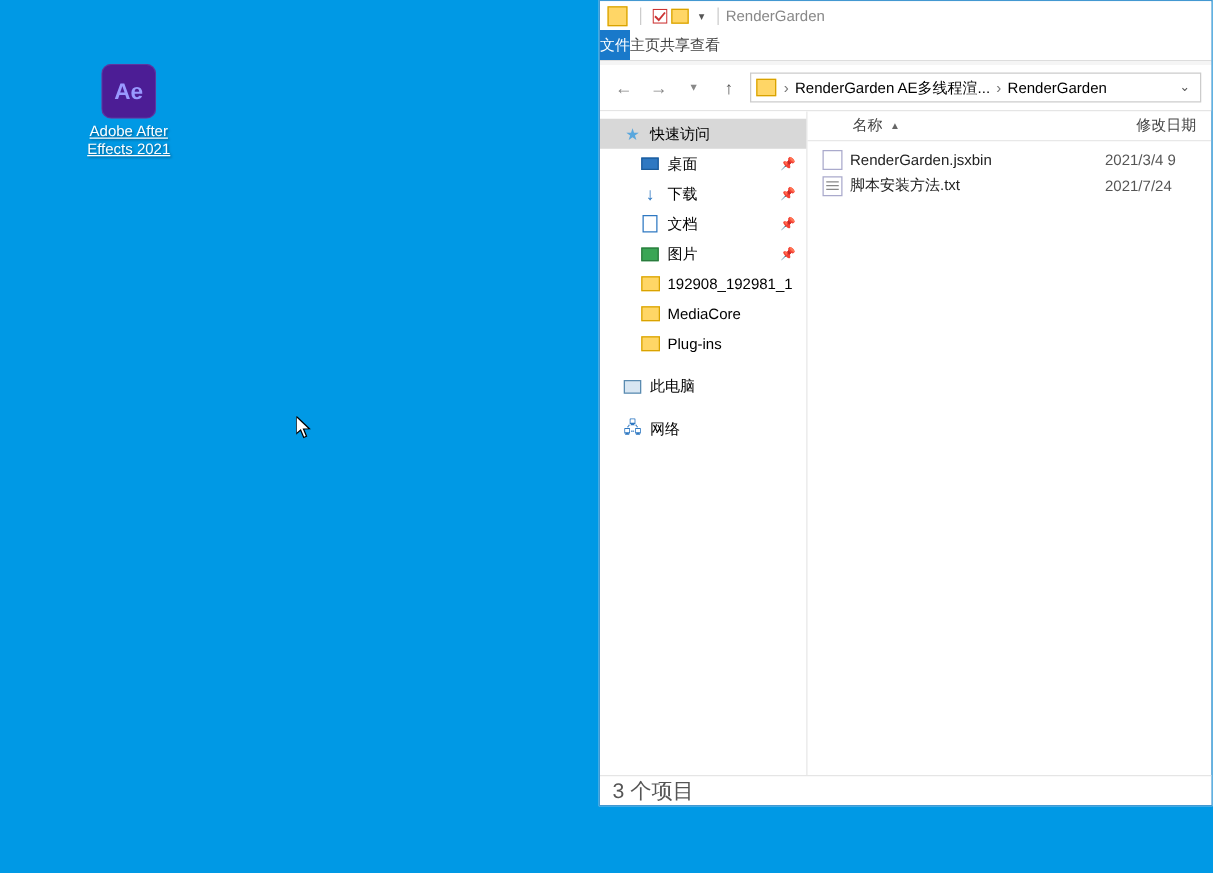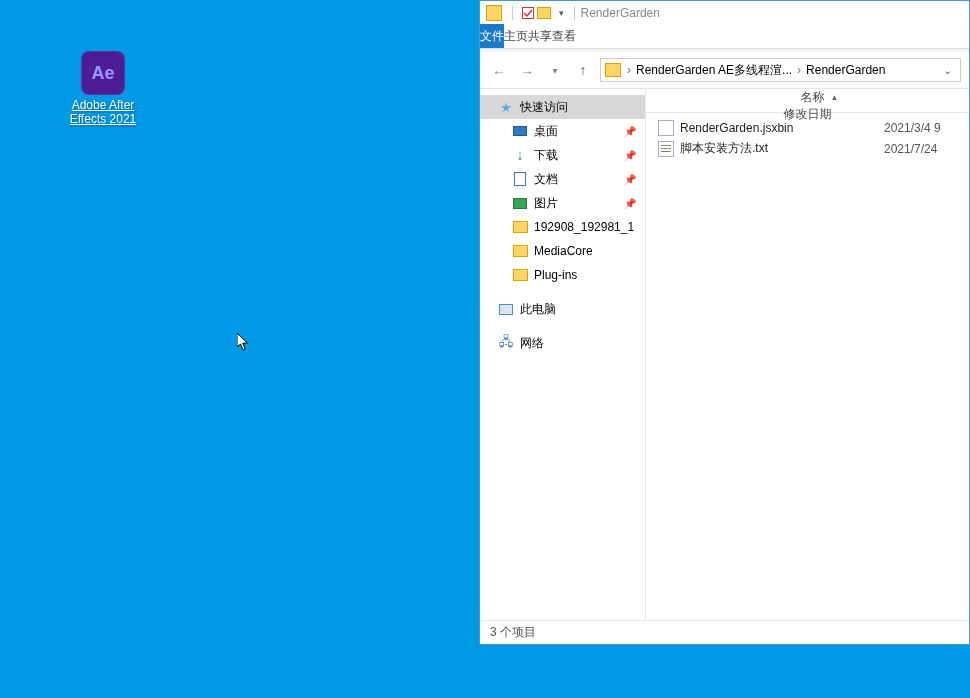--- a/index.html
+++ b/index.html
@@ -39,32 +39,32 @@
 .body { flex: 1; display: flex; overflow: hidden; }
 .sidebar { width: 166px; background: #fff; border-right: 1px solid #e8e8e8; padding-top: 6px; font-size: 12px; }
 .sidebar .item { display: flex; align-items: center; padding: 3px 8px 3px 18px; cursor: pointer; height: 24px; }
 .sidebar .item.selected { background: #d8d8d8; }
 .sidebar .item .pin { margin-left: auto; color: #888; font-size: 10px; }
 .sidebar .item .si-icon { width: 16px; height: 16px; margin-right: 6px; display: flex; align-items: center; justify-content: center; }
 .sidebar .sub { padding-left: 32px; }
 .sidebar .spacer { height: 10px; }
 
 .content { flex: 1; display: flex; flex-direction: column; }
-.col-head { display: flex; height: 24px; border-bottom: 1px solid #e8e8e8; font-size: 12px; color: #444; align-items: center; flex-direction: column; }
+.col-head { display: flex; height: 24px; border-bottom: 1px solid #e8e8e8; font-size: 12px; color: #444; align-items: center; }
 .col-head .col { padding: 0 12px; display: flex; align-items: center; }
 .col-head .col.name { flex: 1; padding-left: 36px; }
 .col-head .sort { font-size: 8px; margin-left: 6px; color: #666; }
 .filelist { flex: 1; padding-top: 4px; }
 .file-row { display: flex; align-items: center; height: 21px; font-size: 12px; cursor: pointer; }
 .file-row .fi-icon { width: 16px; height: 16px; margin: 0 6px 0 12px; border: 1px solid #aac; background: #fff; position: relative; }
 .file-row .fi-icon.txt::after { content:""; position:absolute; left:2px; top:3px; right:2px; height:1px; background:#888; box-shadow: 0 3px 0 #888, 0 6px 0 #888; }
 .file-row .fname { flex: 1; color: #222; }
 .file-row .fdate { width: 85px; color: #555; text-align: left; }
 
-.status { height: 24px; border-top: 1px solid #e5e5e5; font-size: 12px; color: #555; display: flex; align-items: center; padding: 0 10px; background: #fff; }
+.status { height: 24px; border-top: 1px solid #e5e5e5; font-size: 17px; color: #555; display: flex; align-items: center; padding: 0 10px; background: #fff; }
 
 
 .ico-star { color: #5aa7dd; font-size: 13px; }
 .ico-desktop { width:14px; height:10px; background:#2e78c2; border:1px solid #1a5a9a; }
 .ico-down { color:#2e78c2; font-size:14px; }
 .ico-doc { width:12px; height:14px; background:#fff; border:1px solid #2e78c2; }
 .ico-pic { width:14px; height:11px; background:#3aa655; border:1px solid #2a7a3d; }
 .ico-folder { width:15px; height:12px; background:#ffd666; border:1px solid #d9a300; }
 .ico-pc { width:14px; height:11px; background:#d8e6f2; border:1px solid #5a8bb0; }
 .ico-net { color:#2e78c2; font-size:13px; }

